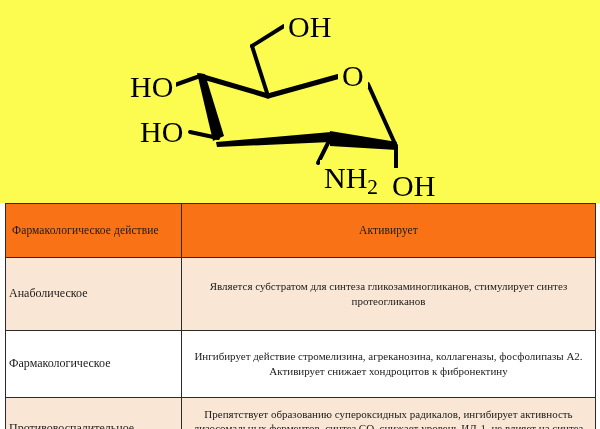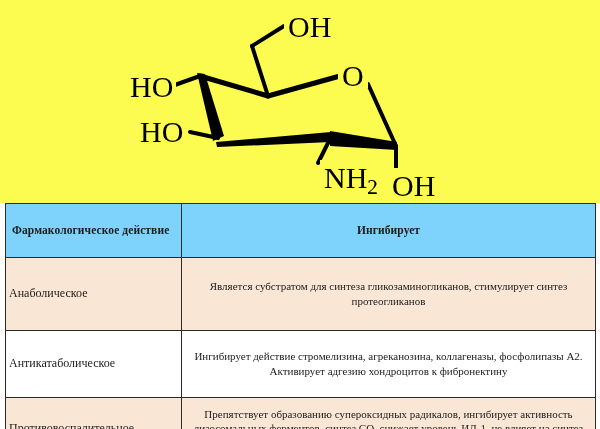--- a/index.html
+++ b/index.html
@@ -33,22 +33,22 @@
     padding:4px 6px;
     vertical-align:middle;
     font-size:11.5px;
     line-height:1.32;
     color:#1b1b1b;
   }
   col.c-left{width:176px;}
   col.c-right{width:414px;}
 
   thead th{
-    background:#7dd3fc;
-    font-weight:bold;
+    background:#f97316;
+    font-weight:normal;
     font-size:12px;
     letter-spacing:.1px;
   }
   th.h-left{text-align:left;padding-left:8px;height:45px;}
   th.h-right{text-align:center;height:45px;}
 
   tbody td.cell-left{
     text-align:left;padding-left:3px;
     font-size:12px;
     white-space:nowrap;
@@ -135,31 +135,31 @@
 
   <div class="table-wrap">
     <table class="ph-table">
       <colgroup>
           <col class="c-left">
           <col class="c-right">
         </colgroup>
       <thead>
         <tr>
           <th class="h-left">Фармакологическое действие</th>
-          <th class="h-right">Ингибирует</th>
+          <th class="h-right">Активирует</th>
         </tr>
       </thead>
       <tbody>
         <tr class="row-peach r1">
           <td class="cell-left">Анаболическое</td>
           <td class="cell-right">Является субстратом для синтеза гликозаминогликанов, стимулирует синтез протеогликанов</td>
         </tr>
         <tr class="row-white r2">
-          <td class="cell-left">Антикатаболическое</td>
-          <td class="cell-right">Ингибирует действие стромелизина, агреканозина, коллагеназы, фосфолипазы А2. Активирует адгезию хондроцитов к фибронектину</td>
+          <td class="cell-left">Фармакологическое</td>
+          <td class="cell-right">Ингибирует действие стромелизина, агреканозина, коллагеназы, фосфолипазы А2. Активирует снижает хондроцитов к фибронектину</td>
         </tr>
         <tr class="row-peach r3">
           <td class="cell-left">Противовоспалительное</td>
           <td class="cell-right">Препятствует образованию супероксидных радикалов, ингибирует активность лизосомальных ферментов, синтез СО, снижает уровень ИЛ-1, не влияет на синтез простагландинов</td>
         </tr>
       </tbody>
     </table>
   </div>
 
 </div>

